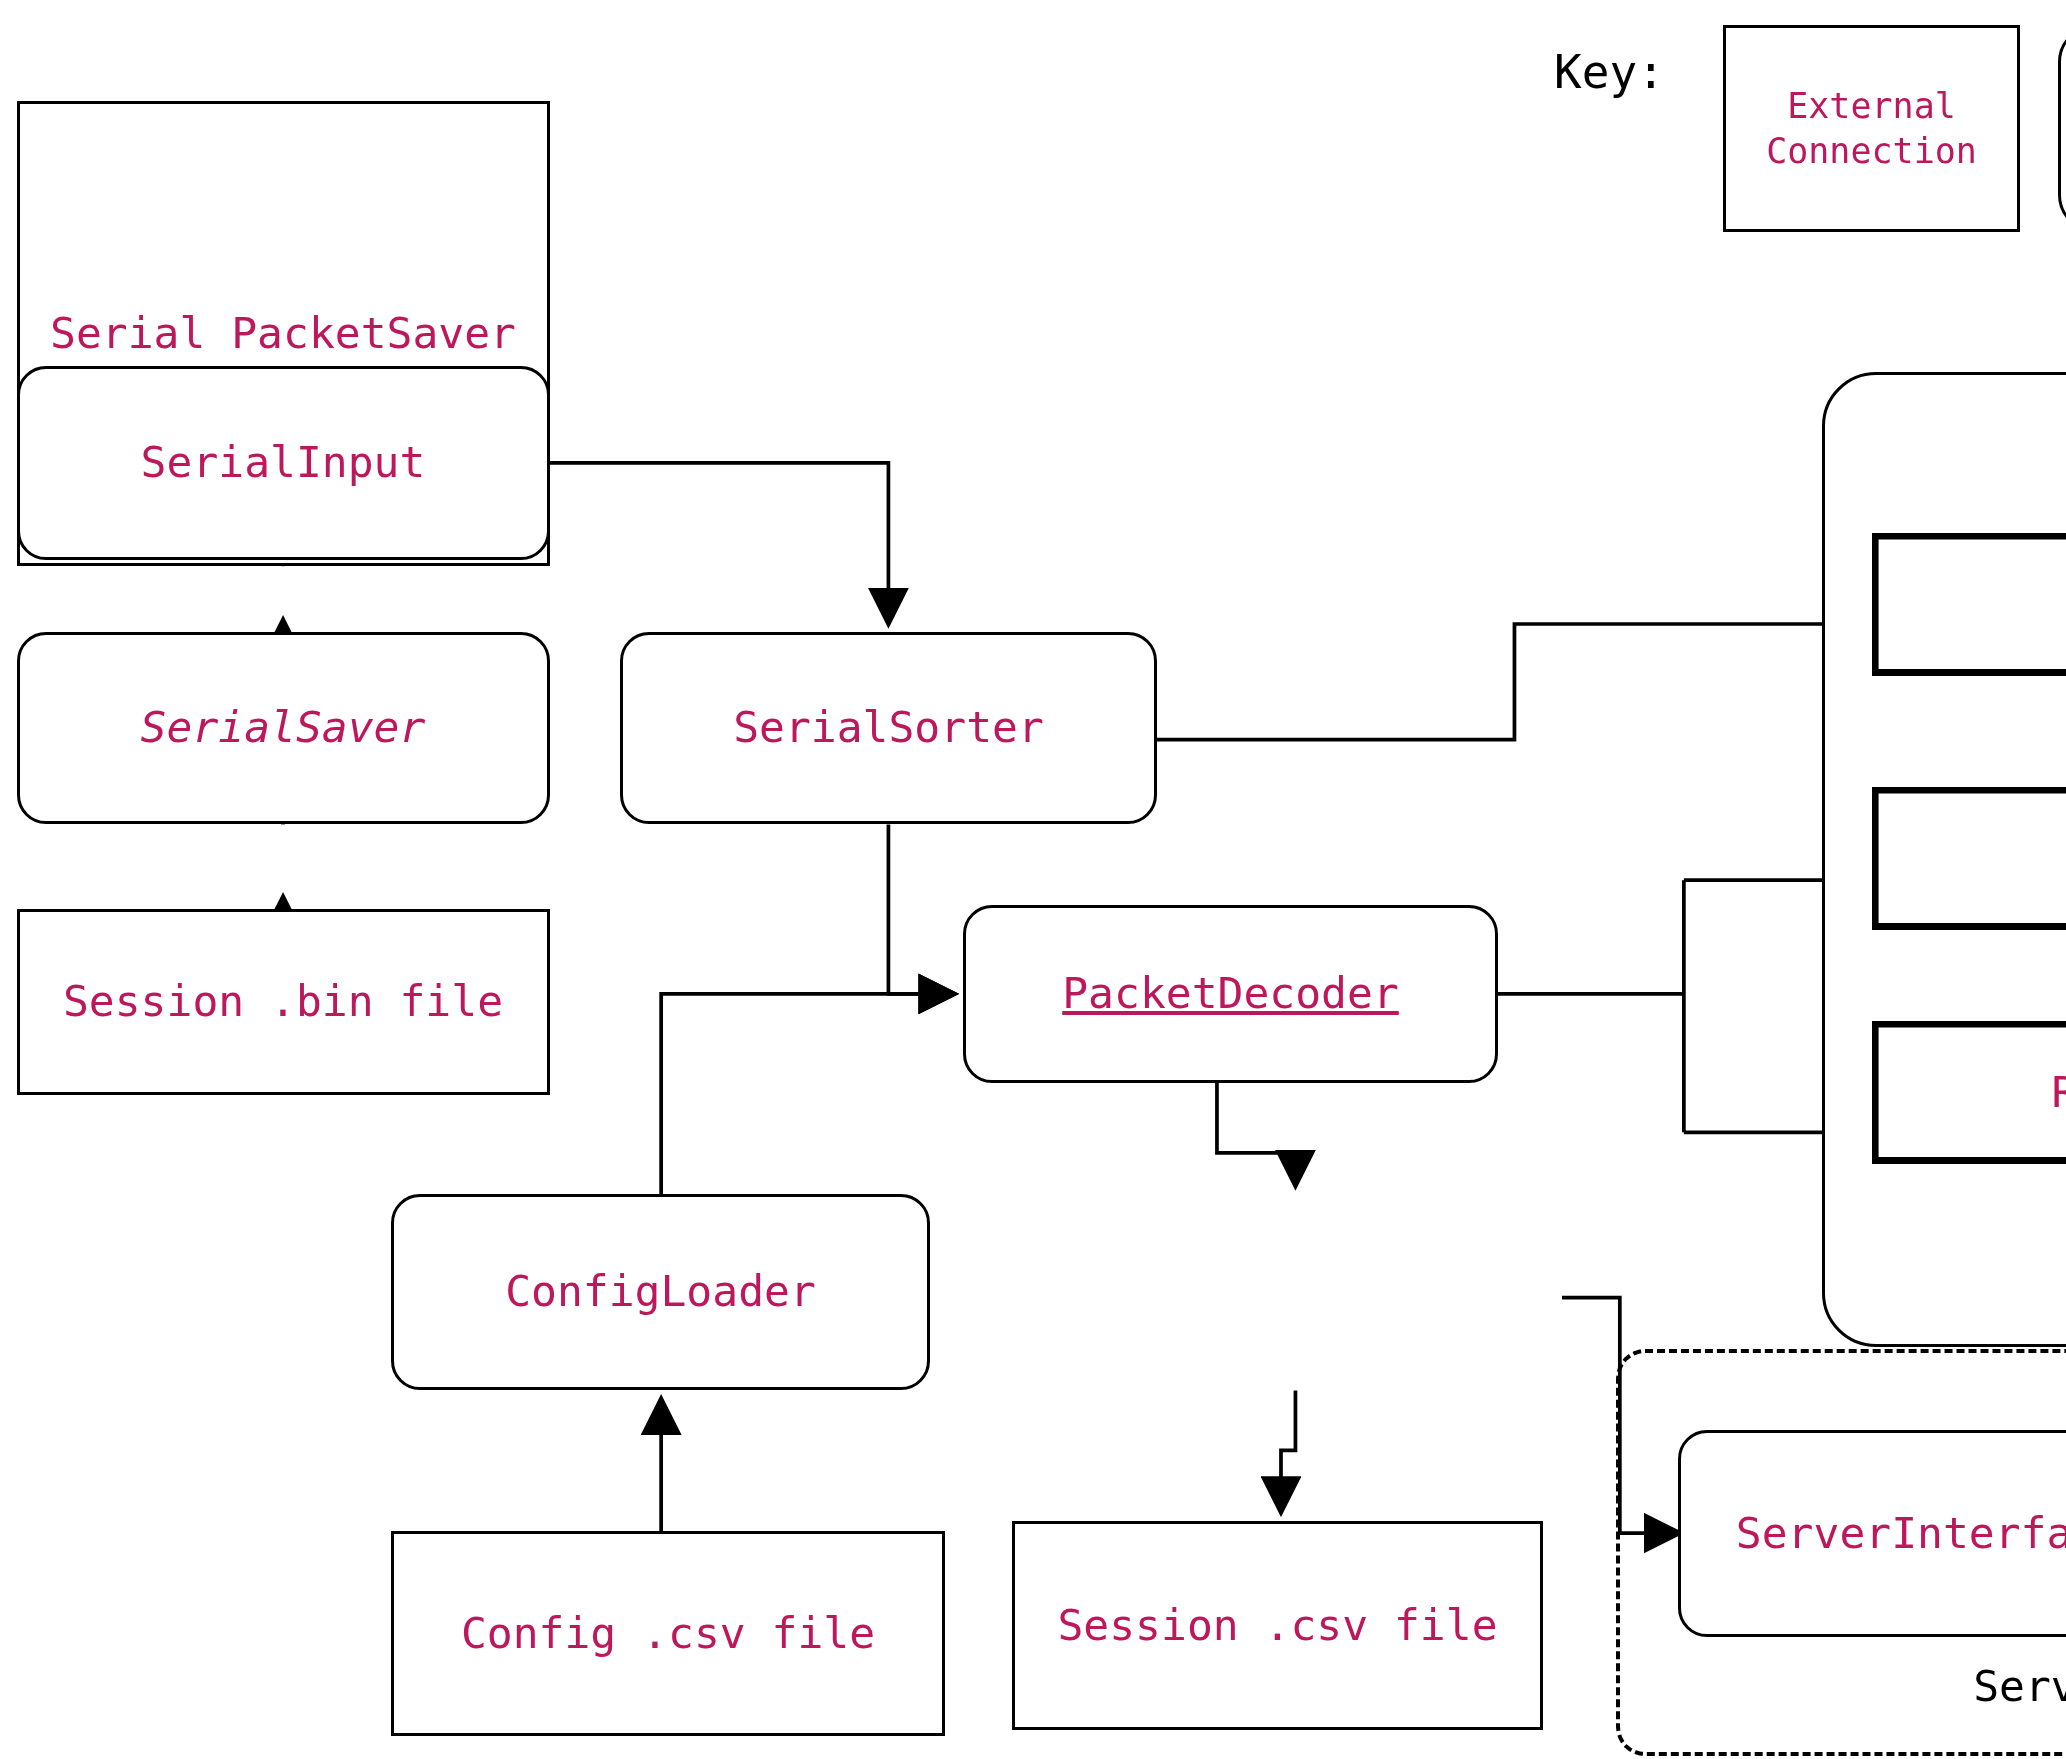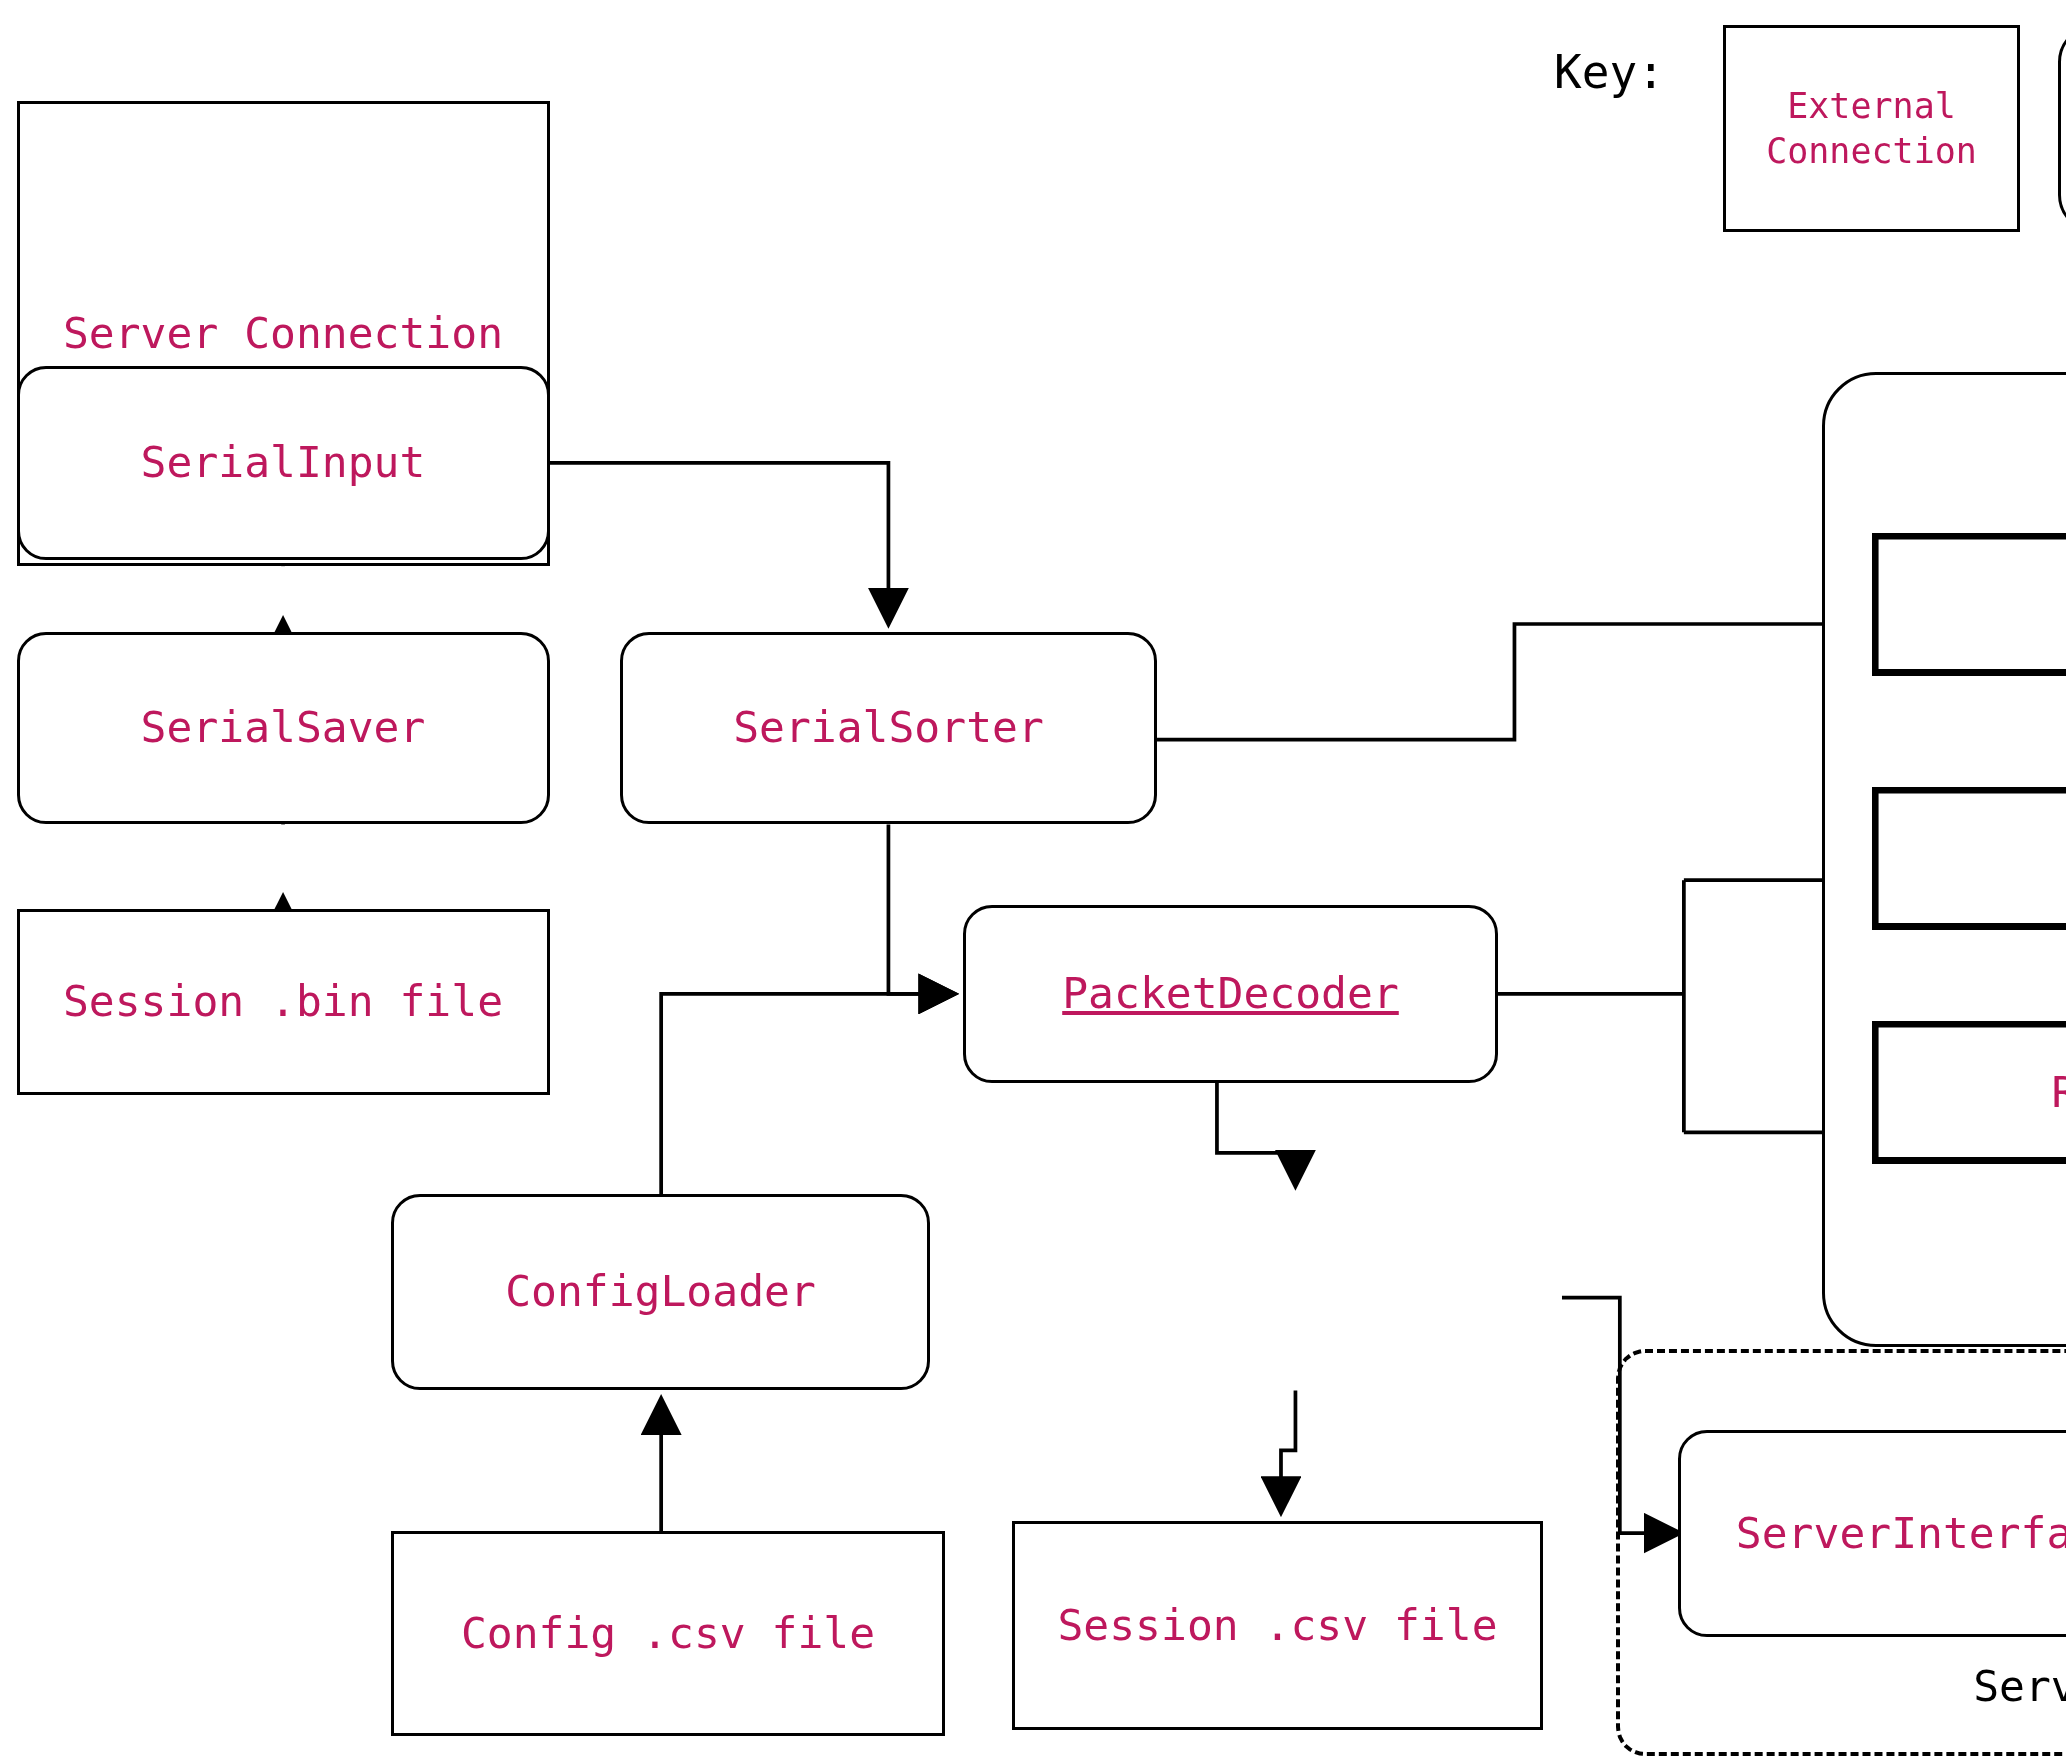--- a/index.html
+++ b/index.html
@@ -82,28 +82,28 @@
   <div class="node ext" style="left:1723px;top:25px;width:297px;height:207px;font-size:35px;">
     <span class="lbl">External
 Connection</span>
   </div>
 
   <div class="node thread" style="left:2058px;top:25px;width:240px;height:207px;font-size:35px;border-radius:37px;">
     
   </div>
 
   <div class="node ext" style="left:16.5px;top:101px;width:533px;height:465px;font-size:43px;">
-    <span class="lbl">Server Connection</span>
+    <span class="lbl">Serial PacketSaver</span>
   </div>
 
   <div class="node thread" style="left:16.5px;top:366px;width:533px;height:194px;font-size:43px;">
     <span class="lbl">SerialInput</span>
   </div>
 
-  <div class="node thread" style="left:16.5px;top:632px;width:533px;height:192px;font-size:43px;">
+  <div class="node thread" style="left:16.5px;top:632px;width:533px;height:192px;font-size:43px;font-style:italic;">
     <span class="lbl">SerialSaver</span>
   </div>
 
   <div class="node ext" style="left:16.5px;top:909px;width:533px;height:186px;font-size:43px;">
     <span class="lbl">Session .bin file</span>
   </div>
 
   <div class="node thread" style="left:620px;top:632px;width:537px;height:192px;font-size:43px;">
     <span class="lbl">SerialSorter</span>
   </div>

